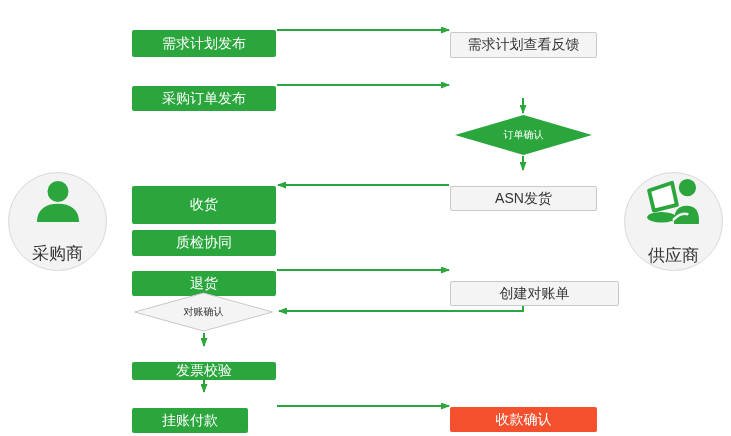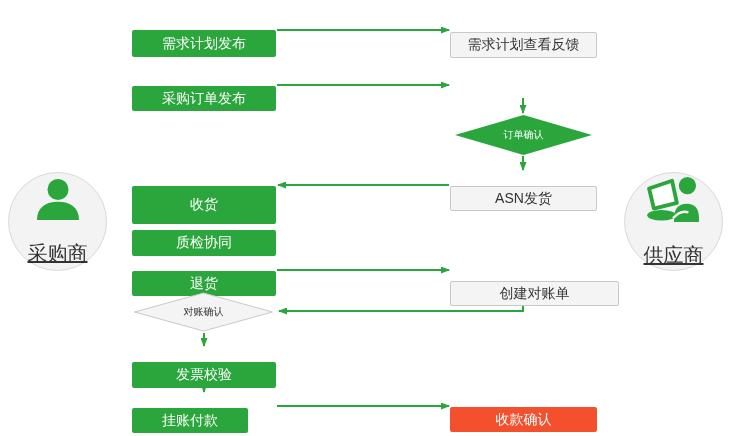--- a/index.html
+++ b/index.html
@@ -32,21 +32,21 @@
   .diamond > span{position:relative;z-index:1;}
   .diamond.green-d{color:#fff;}
   .diamond.white-d{color:var(--text_dark);}
   .actor{
     position:absolute;width:99px;height:99px;border-radius:50%;
     background:var(--circle_bg);border:1px solid var(--circle_border);
     box-sizing:border-box;display:flex;flex-direction:column;
     align-items:center;justify-content:center;z-index:2;
   }
   .actor-icon{margin-top:2px;}
-  .actor-label{font-size:20px;color:var(--text_dark);margin-top:20px;text-decoration:underline;}
+  .actor-label{font-size:17px;color:var(--text_dark);margin-top:20px;}
 </style>
 </head>
 <body>
 
 <div id="canvas">
 
   <svg id="connectors" viewBox="0 0 731 436">
     <defs>
       <marker id="ah" markerWidth="9" markerHeight="7" refX="8" refY="3.5" orient="auto" markerUnits="userSpaceOnUse">
         <path d="M0,0 L9,3.5 L0,7 Z" fill="#2aa63c"></path>
@@ -74,21 +74,21 @@
   <div class="node green" style="left:132px;top:216px;width:144px;height:26px">质检协同</div>
   <div class="node green" style="left:132px;top:257px;width:144px;height:25px">退货</div>
 
   <div class="diamond white-d" style="left:133px;top:292px;width:141px;height:40px">
     <svg viewBox="0 0 141 40" preserveAspectRatio="none">
       <polygon points="70.5,1 139.5,20 70.5,39 1.5,20" fill="#f4f4f4" stroke="#c9c9c9" stroke-width="1"></polygon>
     </svg>
     <span>对账确认</span>
   </div>
 
-  <div class="node green" style="left:132px;top:348px;width:144px;height:26px">发票校验</div>
+  <div class="node green" style="left:132px;top:348px;width:144px;height:18px">发票校验</div>
   <div class="node green" style="left:132px;top:394px;width:116px;height:25px">挂账付款</div>
 
   <div class="node white" style="left:450px;top:18px;width:147px;height:26px">需求计划查看反馈</div>
 
   <div class="diamond green-d" style="left:455px;top:115px;width:137px;height:40px">
     <svg viewBox="0 0 137 40" preserveAspectRatio="none">
       <polygon points="68.5,0 137,20 68.5,40 0,20" fill="#2aa63c"></polygon>
     </svg>
     <span>订单确认</span>
   </div>

